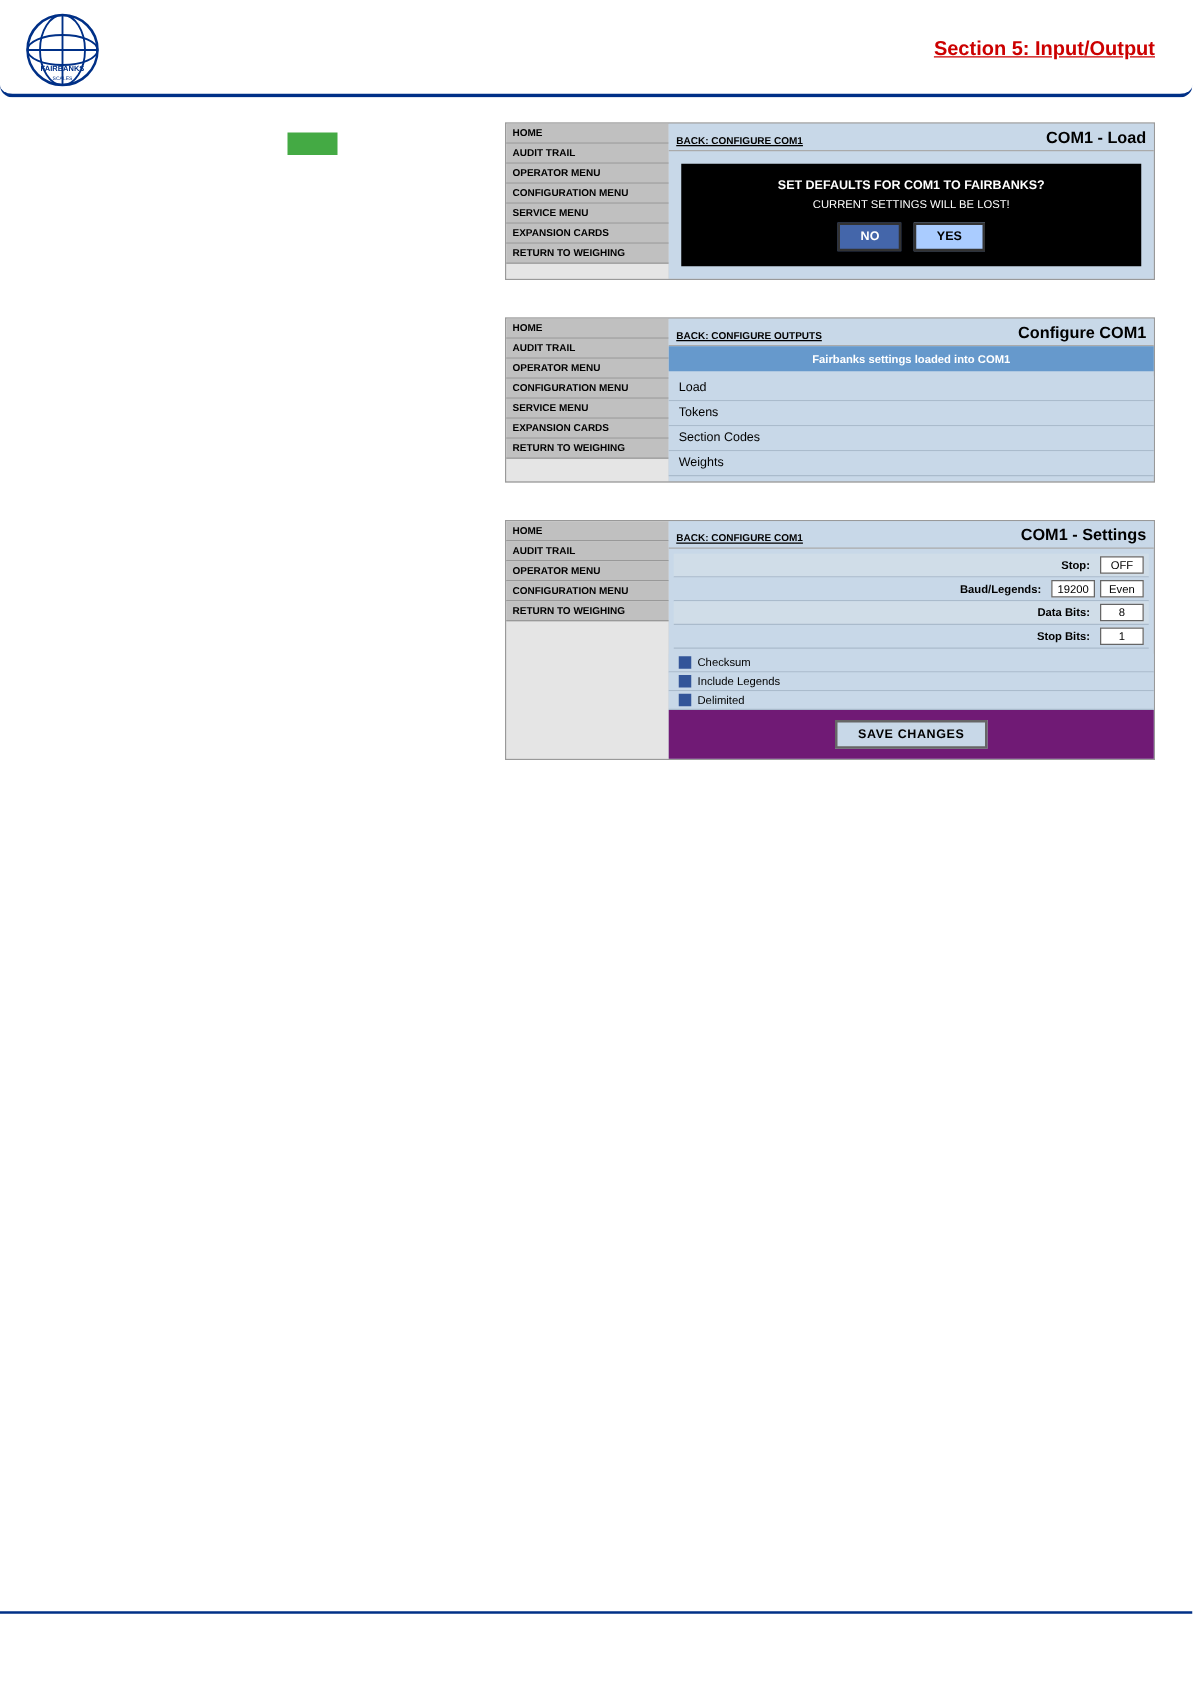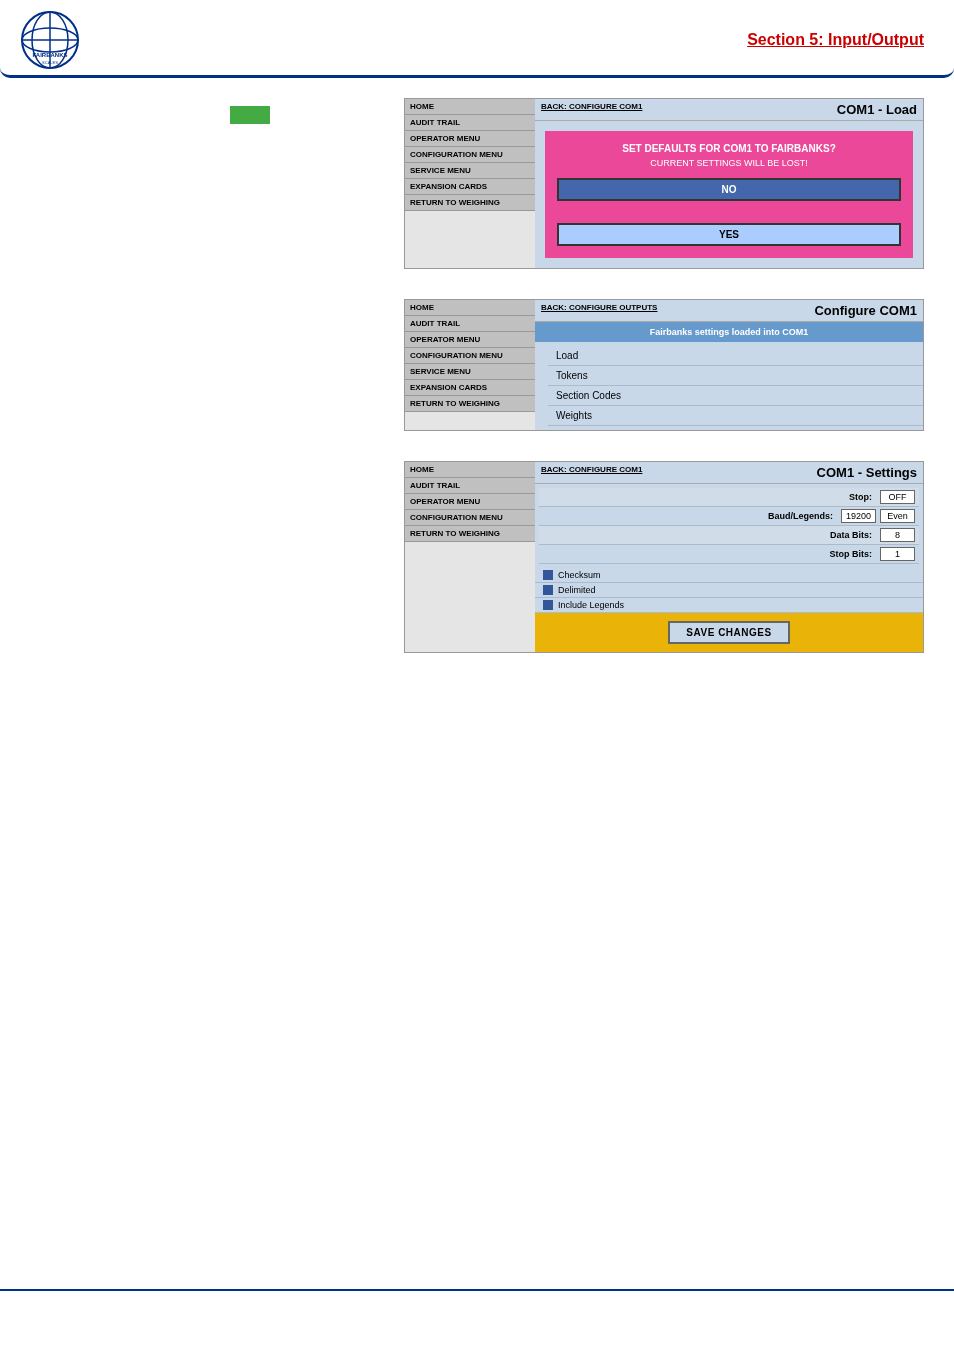--- a/index.html
+++ b/index.html
@@ -78,21 +78,21 @@
     
     .main-panel {
       flex: 1;
       background: #c8d8e8;
       display: flex;
       flex-direction: column;
     }
 
     .panel-header {
       display: flex;
-      align-items: flex-start;
+      align-items: flex-end;
       justify-content: space-between;
       background: #c8d8e8;
       padding: 3px 6px;
       border-bottom: 1px solid #aaa;
     }
     .panel-header-left {
       font-size: 8px;
       font-weight: bold;
       color: #000;
       text-decoration: underline;
@@ -100,40 +100,39 @@
     }
     .panel-header-title {
       font-size: 13px;
       font-weight: bold;
       color: #000;
     }
 
     
     .dialog-box {
       margin: 10px;
-      background: #ec4899;
+      background: #000000;
       padding: 12px;
       text-align: center;
     }
     .dialog-question {
       font-size: 10px;
       font-weight: bold;
       color: #fff;
       margin-bottom: 4px;
     }
     .dialog-sub {
       font-size: 9px;
       color: #fff;
       margin-bottom: 10px;
     }
     .dialog-buttons {
       display: flex;
-      gap: 22px;
+      gap: 10px;
       justify-content: center;
-      flex-direction: column;
     }
     .btn-no {
       background: #4466aa;
       color: #fff;
       border: 2px solid #333;
       padding: 4px 16px;
       font-size: 10px;
       font-weight: bold;
       cursor: pointer;
     }
@@ -161,21 +160,20 @@
     .menu-list {
       padding: 4px 0;
     }
     .menu-list-item {
       padding: 4px 8px;
       font-size: 10px;
       color: #000;
       border-bottom: 1px solid #aabbcc;
       cursor: pointer;
       background: #c8d8e8;
-      margin-left: 13px;
     }
     .fairbanks-loaded-msg {
       background: #6699cc;
       text-align: center;
       padding: 5px;
       font-size: 9px;
       font-weight: bold;
       color: #fff;
     }
 
@@ -234,21 +232,21 @@
       display: inline-block;
     }
     .checkbox-label {
       font-size: 9px;
       color: #000;
     }
     .save-changes-row {
       display: flex;
       justify-content: center;
       padding: 8px;
-      background: #eab308;
+      background: #701a75;
     }
     .btn-save {
       background: #c8d8e8;
       border: 2px solid #666;
       padding: 4px 16px;
       font-size: 10px;
       font-weight: bold;
       color: #000;
       cursor: pointer;
       letter-spacing: 0.5px;
@@ -387,25 +385,25 @@
             <span class="settings-value-box">1</span>
           </div>
         </div>
 
         <div class="checkbox-row">
           <span class="checkbox-indicator"></span>
           <span class="checkbox-label">Checksum</span>
         </div>
         <div class="checkbox-row">
           <span class="checkbox-indicator"></span>
-          <span class="checkbox-label">Delimited</span>
+          <span class="checkbox-label">Include Legends</span>
         </div>
         <div class="checkbox-row">
           <span class="checkbox-indicator"></span>
-          <span class="checkbox-label">Include Legends</span>
+          <span class="checkbox-label">Delimited</span>
         </div>
 
         <div class="save-changes-row">
           <button class="btn-save">SAVE CHANGES</button>
         </div>
       </div>
     </div>
   </div>
 
 </div>

